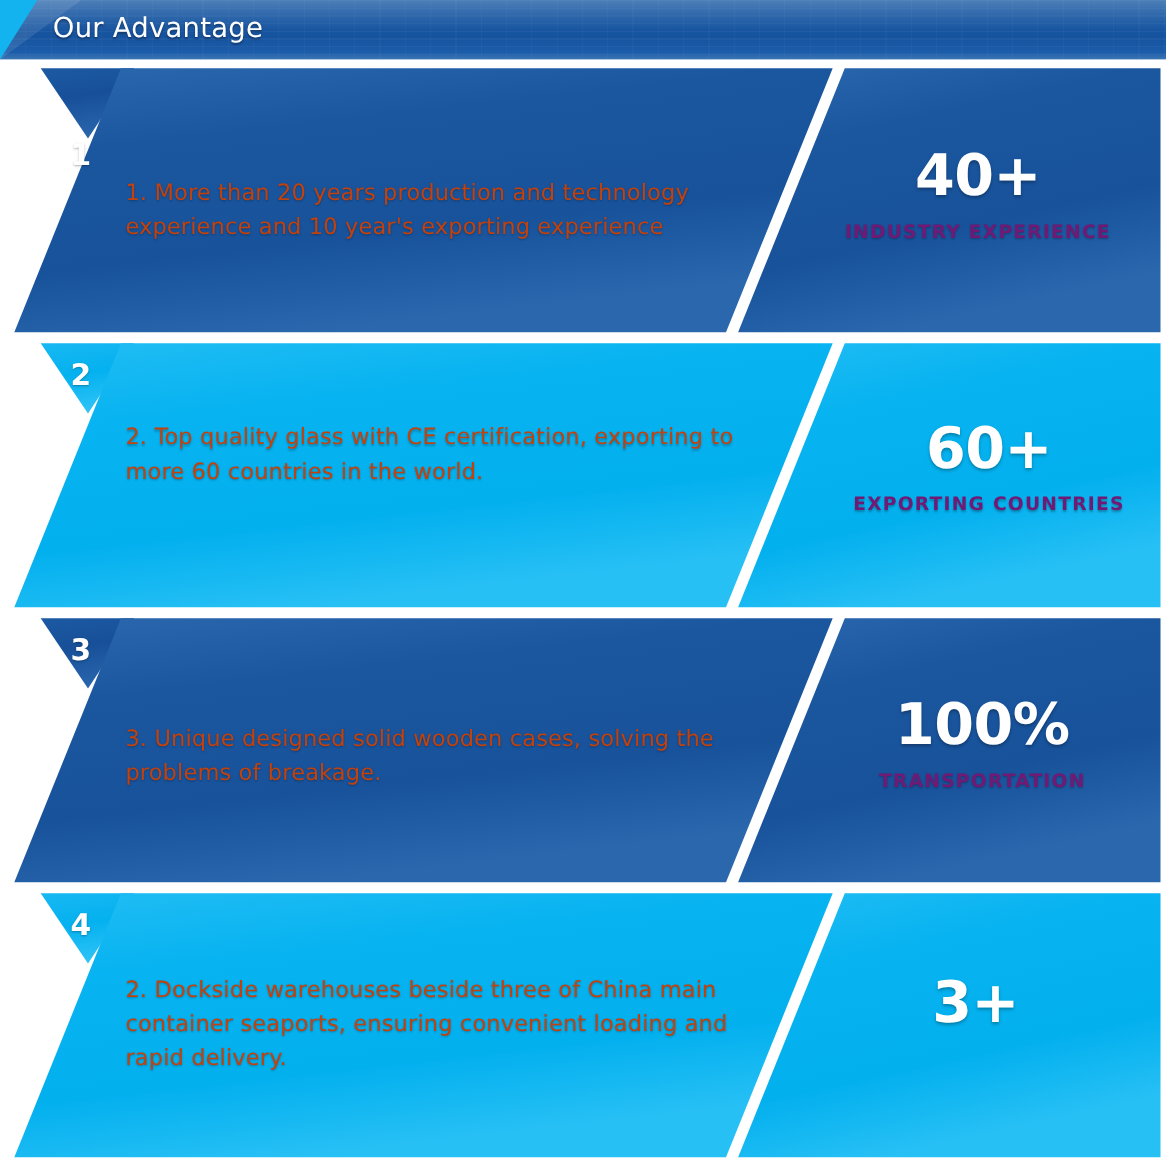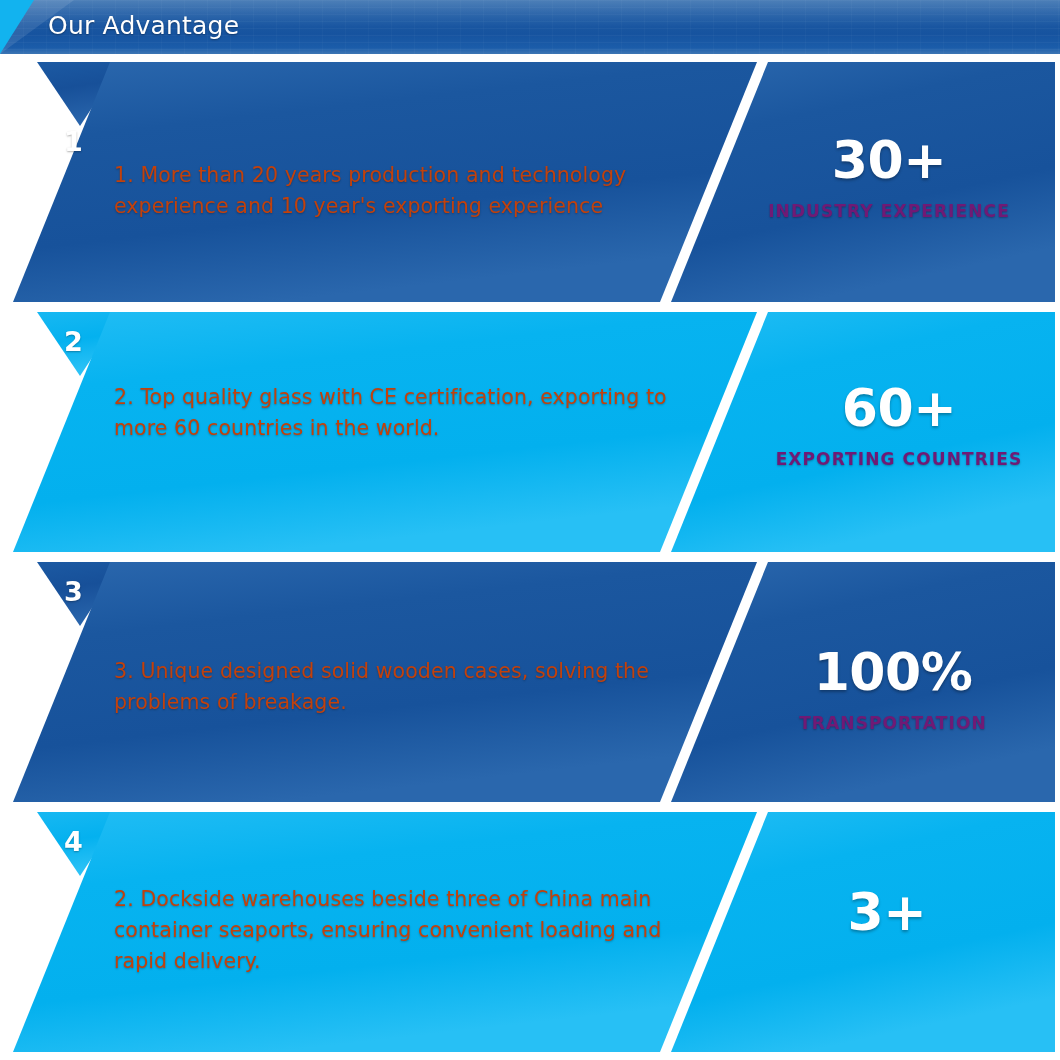--- a/index.html
+++ b/index.html
@@ -134,21 +134,21 @@
   #row-3 .row-num { left: 64px;  top: 20px; }
   #row-4 .row-num { left: 64px;  top: 20px; }
 
   #row-1 .row-desc { left: 114px; top: 104px; }
   #row-2 .row-desc { left: 114px; top: 76px; }
   #row-3 .row-desc { left: 114px; top: 100px; }
   #row-4 .row-desc { left: 114px; top: 78px; }
 
   #row-1 .stat-wrap { left: 724px; top: 76px; }
   #row-2 .stat-wrap { left: 734px; top: 74px; }
-  #row-3 .stat-wrap { left: 728px; top: 88px; }
+  #row-3 .stat-wrap { left: 728px; top: 75px; }
   #row-4 .stat-wrap { left: 722px; top: 78px; }
 </style>
 </head>
 <body>
 
 <div id="header-bar">
   <div class="hdr-bg"></div>
   <div class="hdr-texture"></div>
   <div class="hdr-sheen"></div>
   <div class="hdr-corner2"></div>
@@ -174,21 +174,21 @@
 
     <polygon points="37,6 122,6 80,70" fill="url(#g1b)"></polygon>
 
     <polygon points="110,6 757,6 660,246 13,246" fill="url(#g1)"></polygon>
 
     <polygon points="768,6 1055,6 1055,246 671,246" fill="url(#g1)"></polygon>
   </svg>
   <div class="row-num">1</div>
   <div class="row-desc">1. More than 20 years production and technology experience and 10 year's exporting experience</div>
   <div class="stat-wrap">
-    <div class="stat-value">30+</div>
+    <div class="stat-value">40+</div>
     <div class="stat-label">INDUSTRY EXPERIENCE</div>
   </div>
 </div>
 
 <div class="adv-row" id="row-2">
   <svg width="1060" height="250" viewBox="0 0 1060 250">
     <defs>
       <linearGradient id="g2" x1="0" y1="0" x2="0.35" y2="1">
         <stop offset="0%" stop-color="#22bdf4"></stop>
         <stop offset="30%" stop-color="#07b3f0"></stop>

